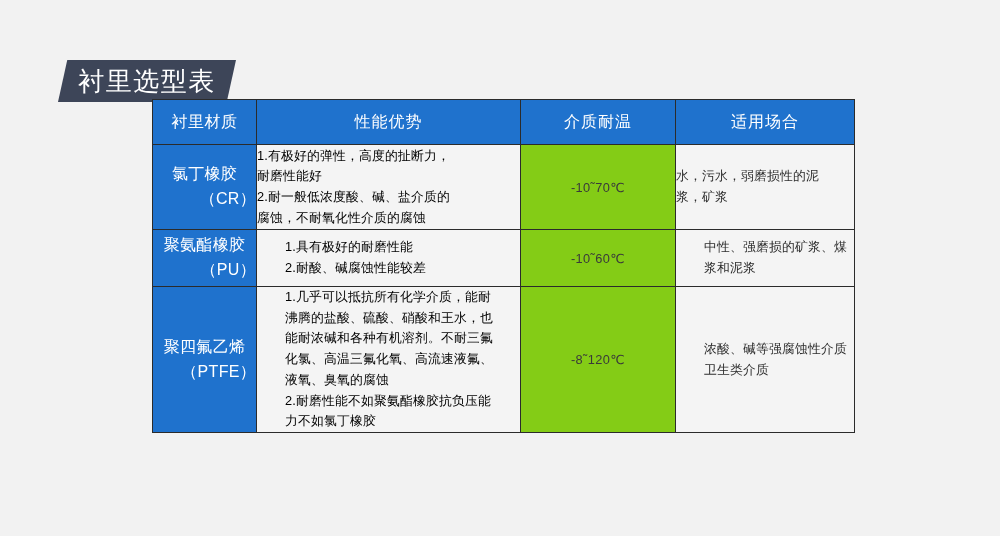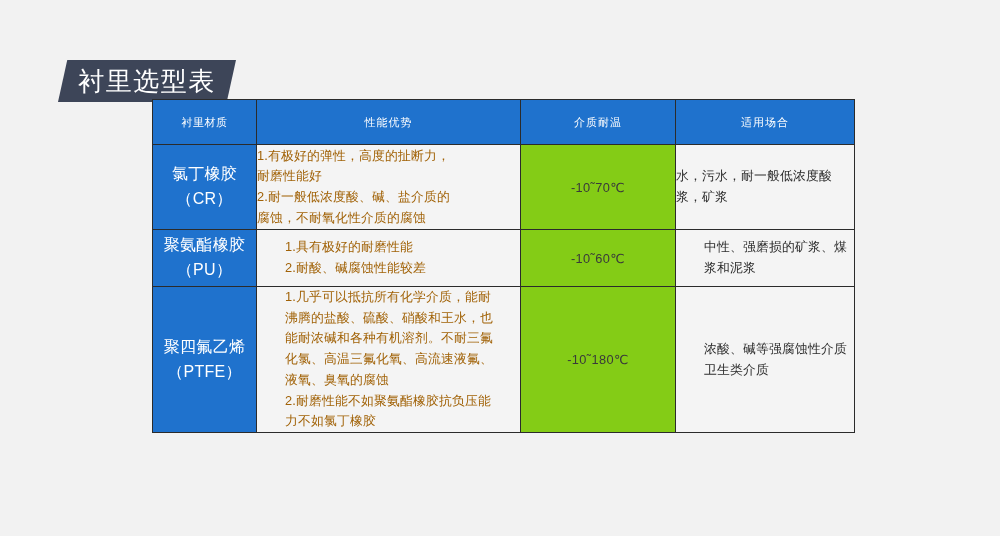--- a/index.html
+++ b/index.html
@@ -67,44 +67,44 @@
   table.lining-table td {
     border: 1px solid #2b2b2b;
     vertical-align: middle;
     padding: 0;
   }
 
   
   thead th {
     background: #1f72cd;
     color: #ffffff;
-    font-size: 11px;
+    font-size: 16px;
     font-weight: 400;
     height: 44px;
     text-align: center;
     letter-spacing: 1px;
   }
   thead th.th-mat { letter-spacing: 0.5px; }
 
   
   td.mat-cell {
     background: #1f72cd;
     color: #ffffff;
     text-align: center;
     font-size: 16px;
     line-height: 1.55;
     letter-spacing: 0.3px;
   }
   td.mat-cell .mat-name { display: block; }
-  td.mat-cell .mat-abbr { display: block; }
+  td.mat-cell .mat-abbr { display: block; text-align: right; }
 
   
   td.perf-cell {
     background: #f4f4f4;
-    color: #a16207;
+    color: #000000;
     font-size: 12.8px;
     line-height: 1.62;
     padding: 9px 10px 9px 14px;
     vertical-align: top;
     text-align: left;
     letter-spacing: 0.2px;
   }
   td.perf-cell .line { display: block; }
 
   
@@ -171,21 +171,21 @@
           <span class="mat-abbr">（CR）</span>
         </td>
         <td class="perf-cell">
           <span class="line">1.有极好的弹性，高度的扯断力，</span>
           <span class="line">耐磨性能好</span>
           <span class="line">2.耐一般低浓度酸、碱、盐介质的</span>
           <span class="line">腐蚀，不耐氧化性介质的腐蚀</span>
         </td>
         <td class="temp-cell">-10˜70℃</td>
         <td class="app-cell">
-          <span class="line">水，污水，耐一般低浓度酸</span>
+          <span class="line">水，污水，弱磨损性的泥</span>
           <span class="line">浆，矿浆</span>
         </td>
       </tr>
 
       <tr class="row-pu">
         <td class="mat-cell">
           <span class="mat-name">聚氨酯橡胶</span>
           <span class="mat-abbr">（PU）</span>
         </td>
         <td class="perf-cell v-center">
@@ -206,21 +206,21 @@
         </td>
         <td class="perf-cell v-center">
           <span class="line">1.几乎可以抵抗所有化学介质，能耐</span>
           <span class="line">沸腾的盐酸、硫酸、硝酸和王水，也</span>
           <span class="line">能耐浓碱和各种有机溶剂。不耐三氟</span>
           <span class="line">化氯、高温三氟化氧、高流速液氟、</span>
           <span class="line">液氧、臭氧的腐蚀</span>
           <span class="line">2.耐磨性能不如聚氨酯橡胶抗负压能</span>
           <span class="line">力不如氯丁橡胶</span>
         </td>
-        <td class="temp-cell">-10˜180℃</td>
+        <td class="temp-cell">-8˜120℃</td>
         <td class="app-cell v-center">
           <span class="line">浓酸、碱等强腐蚀性介质</span>
           <span class="line">卫生类介质</span>
         </td>
       </tr>
 
 
     </tbody>
   </table>
 </div>

